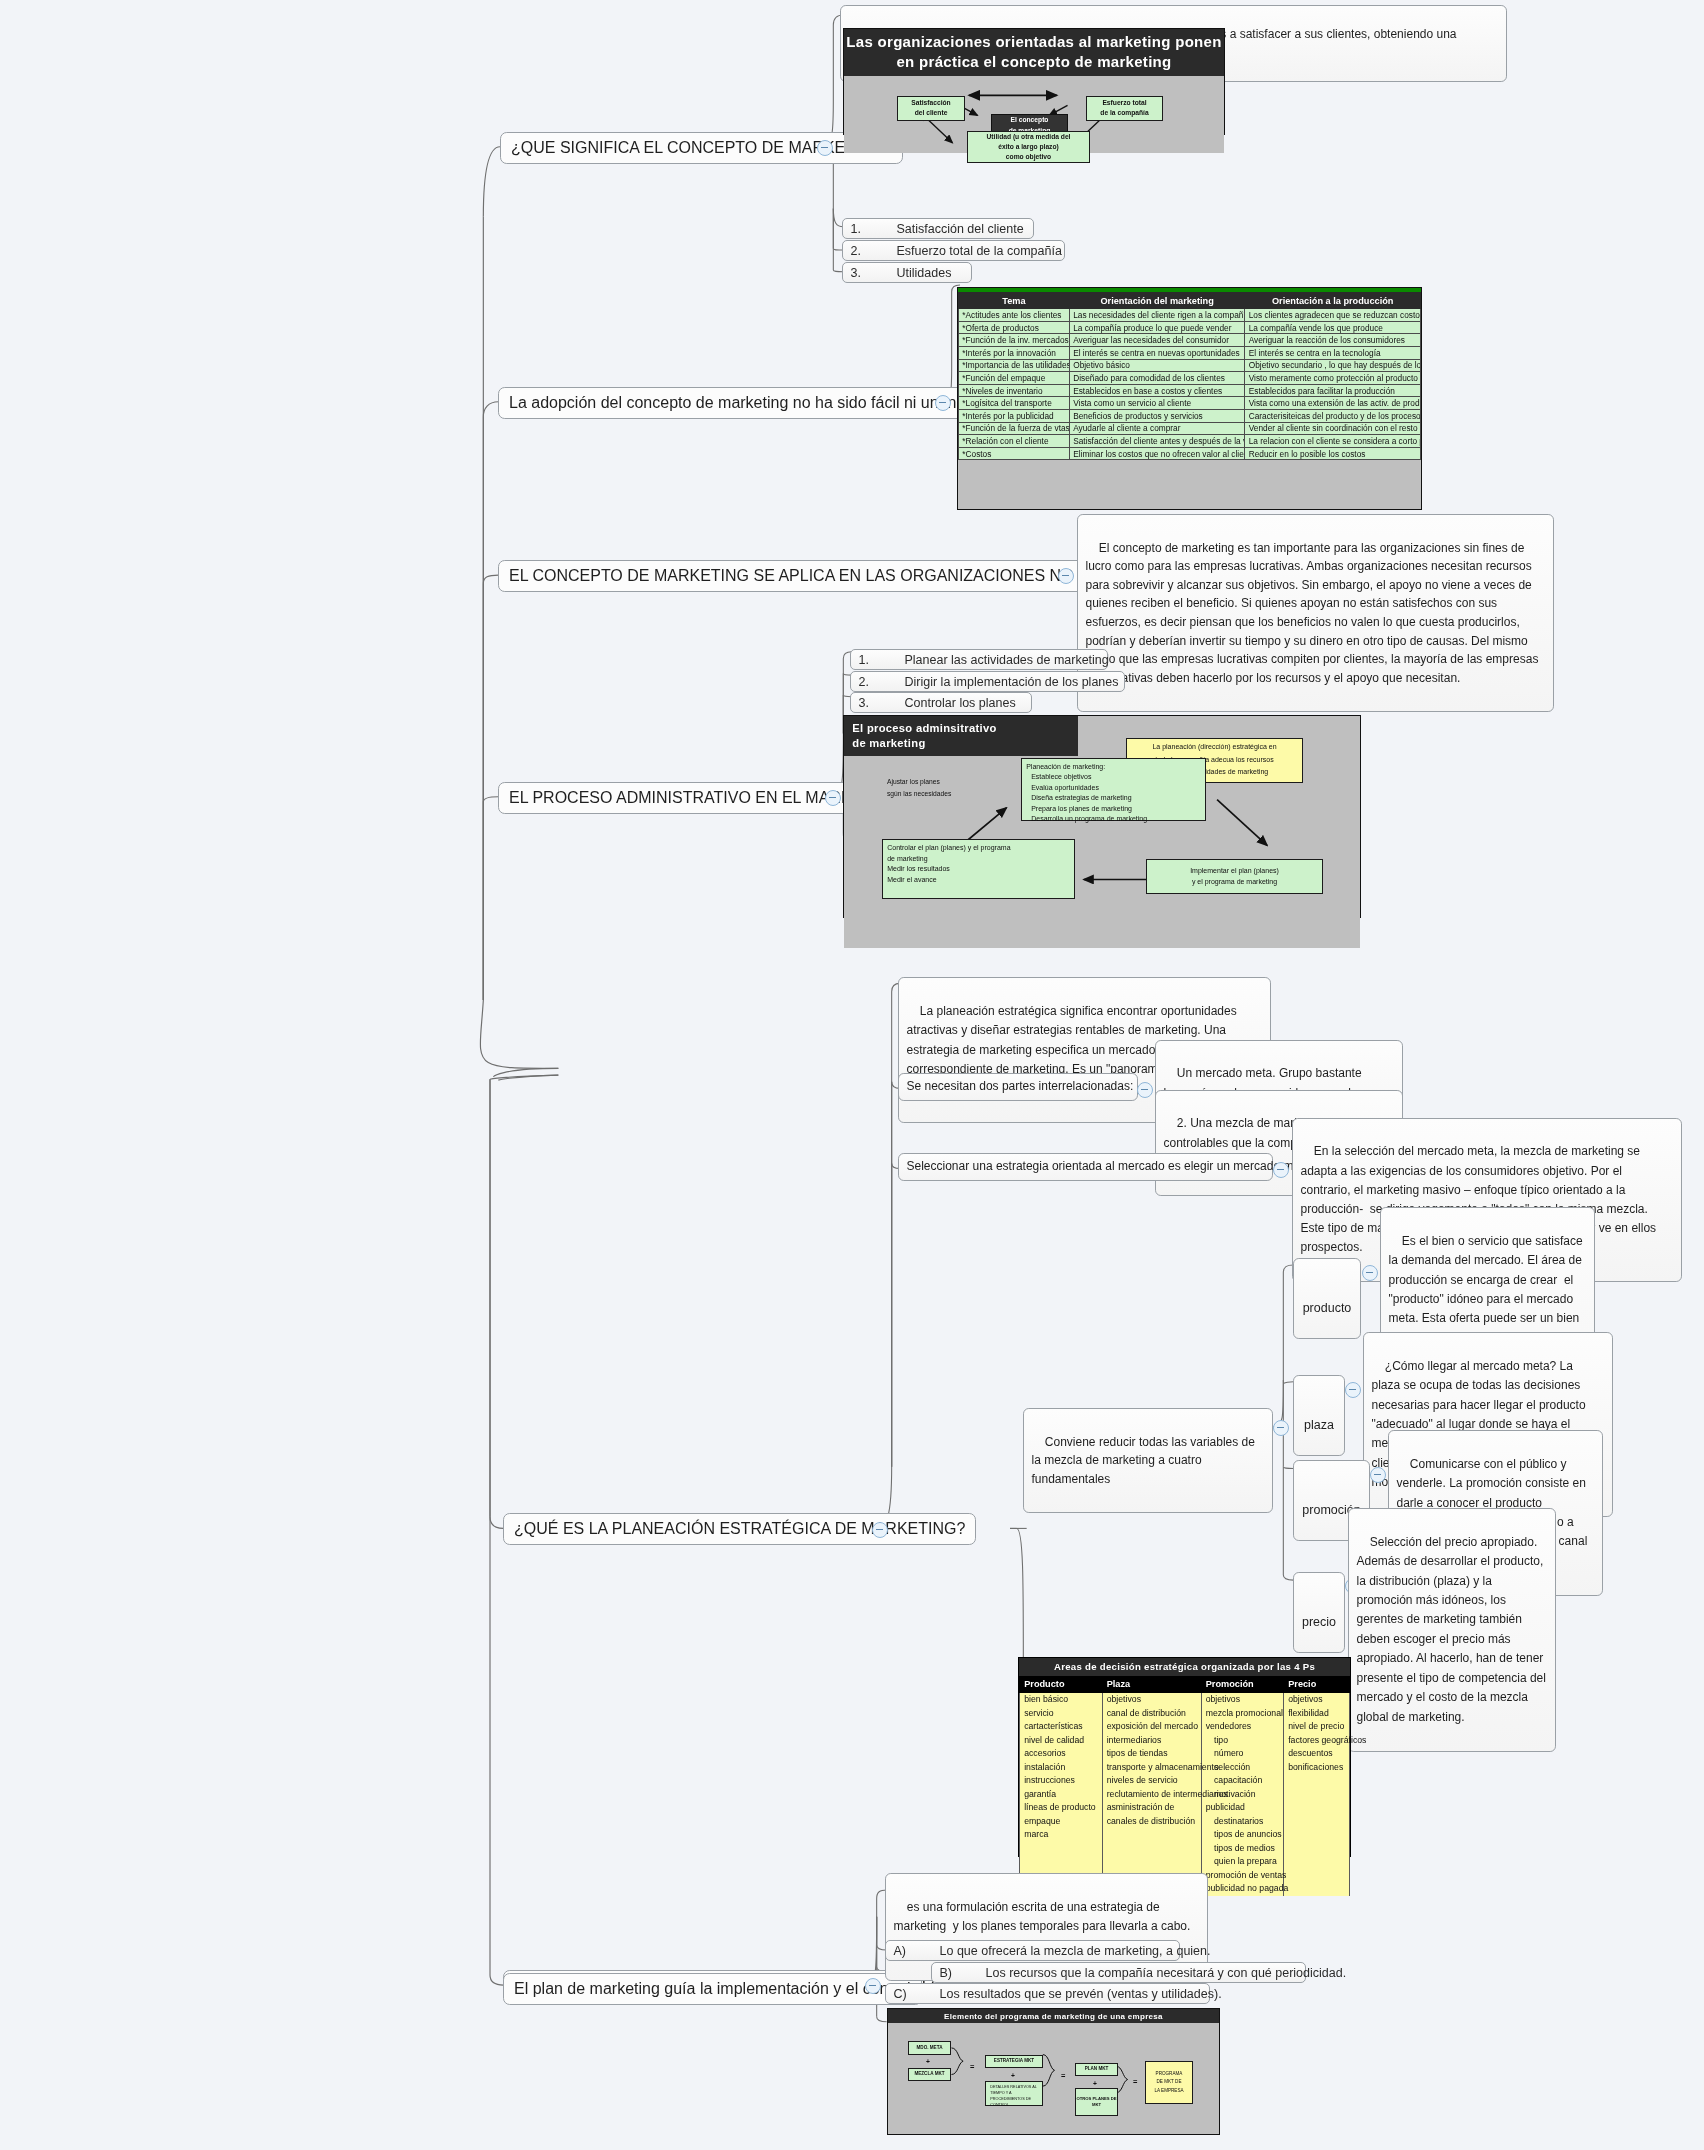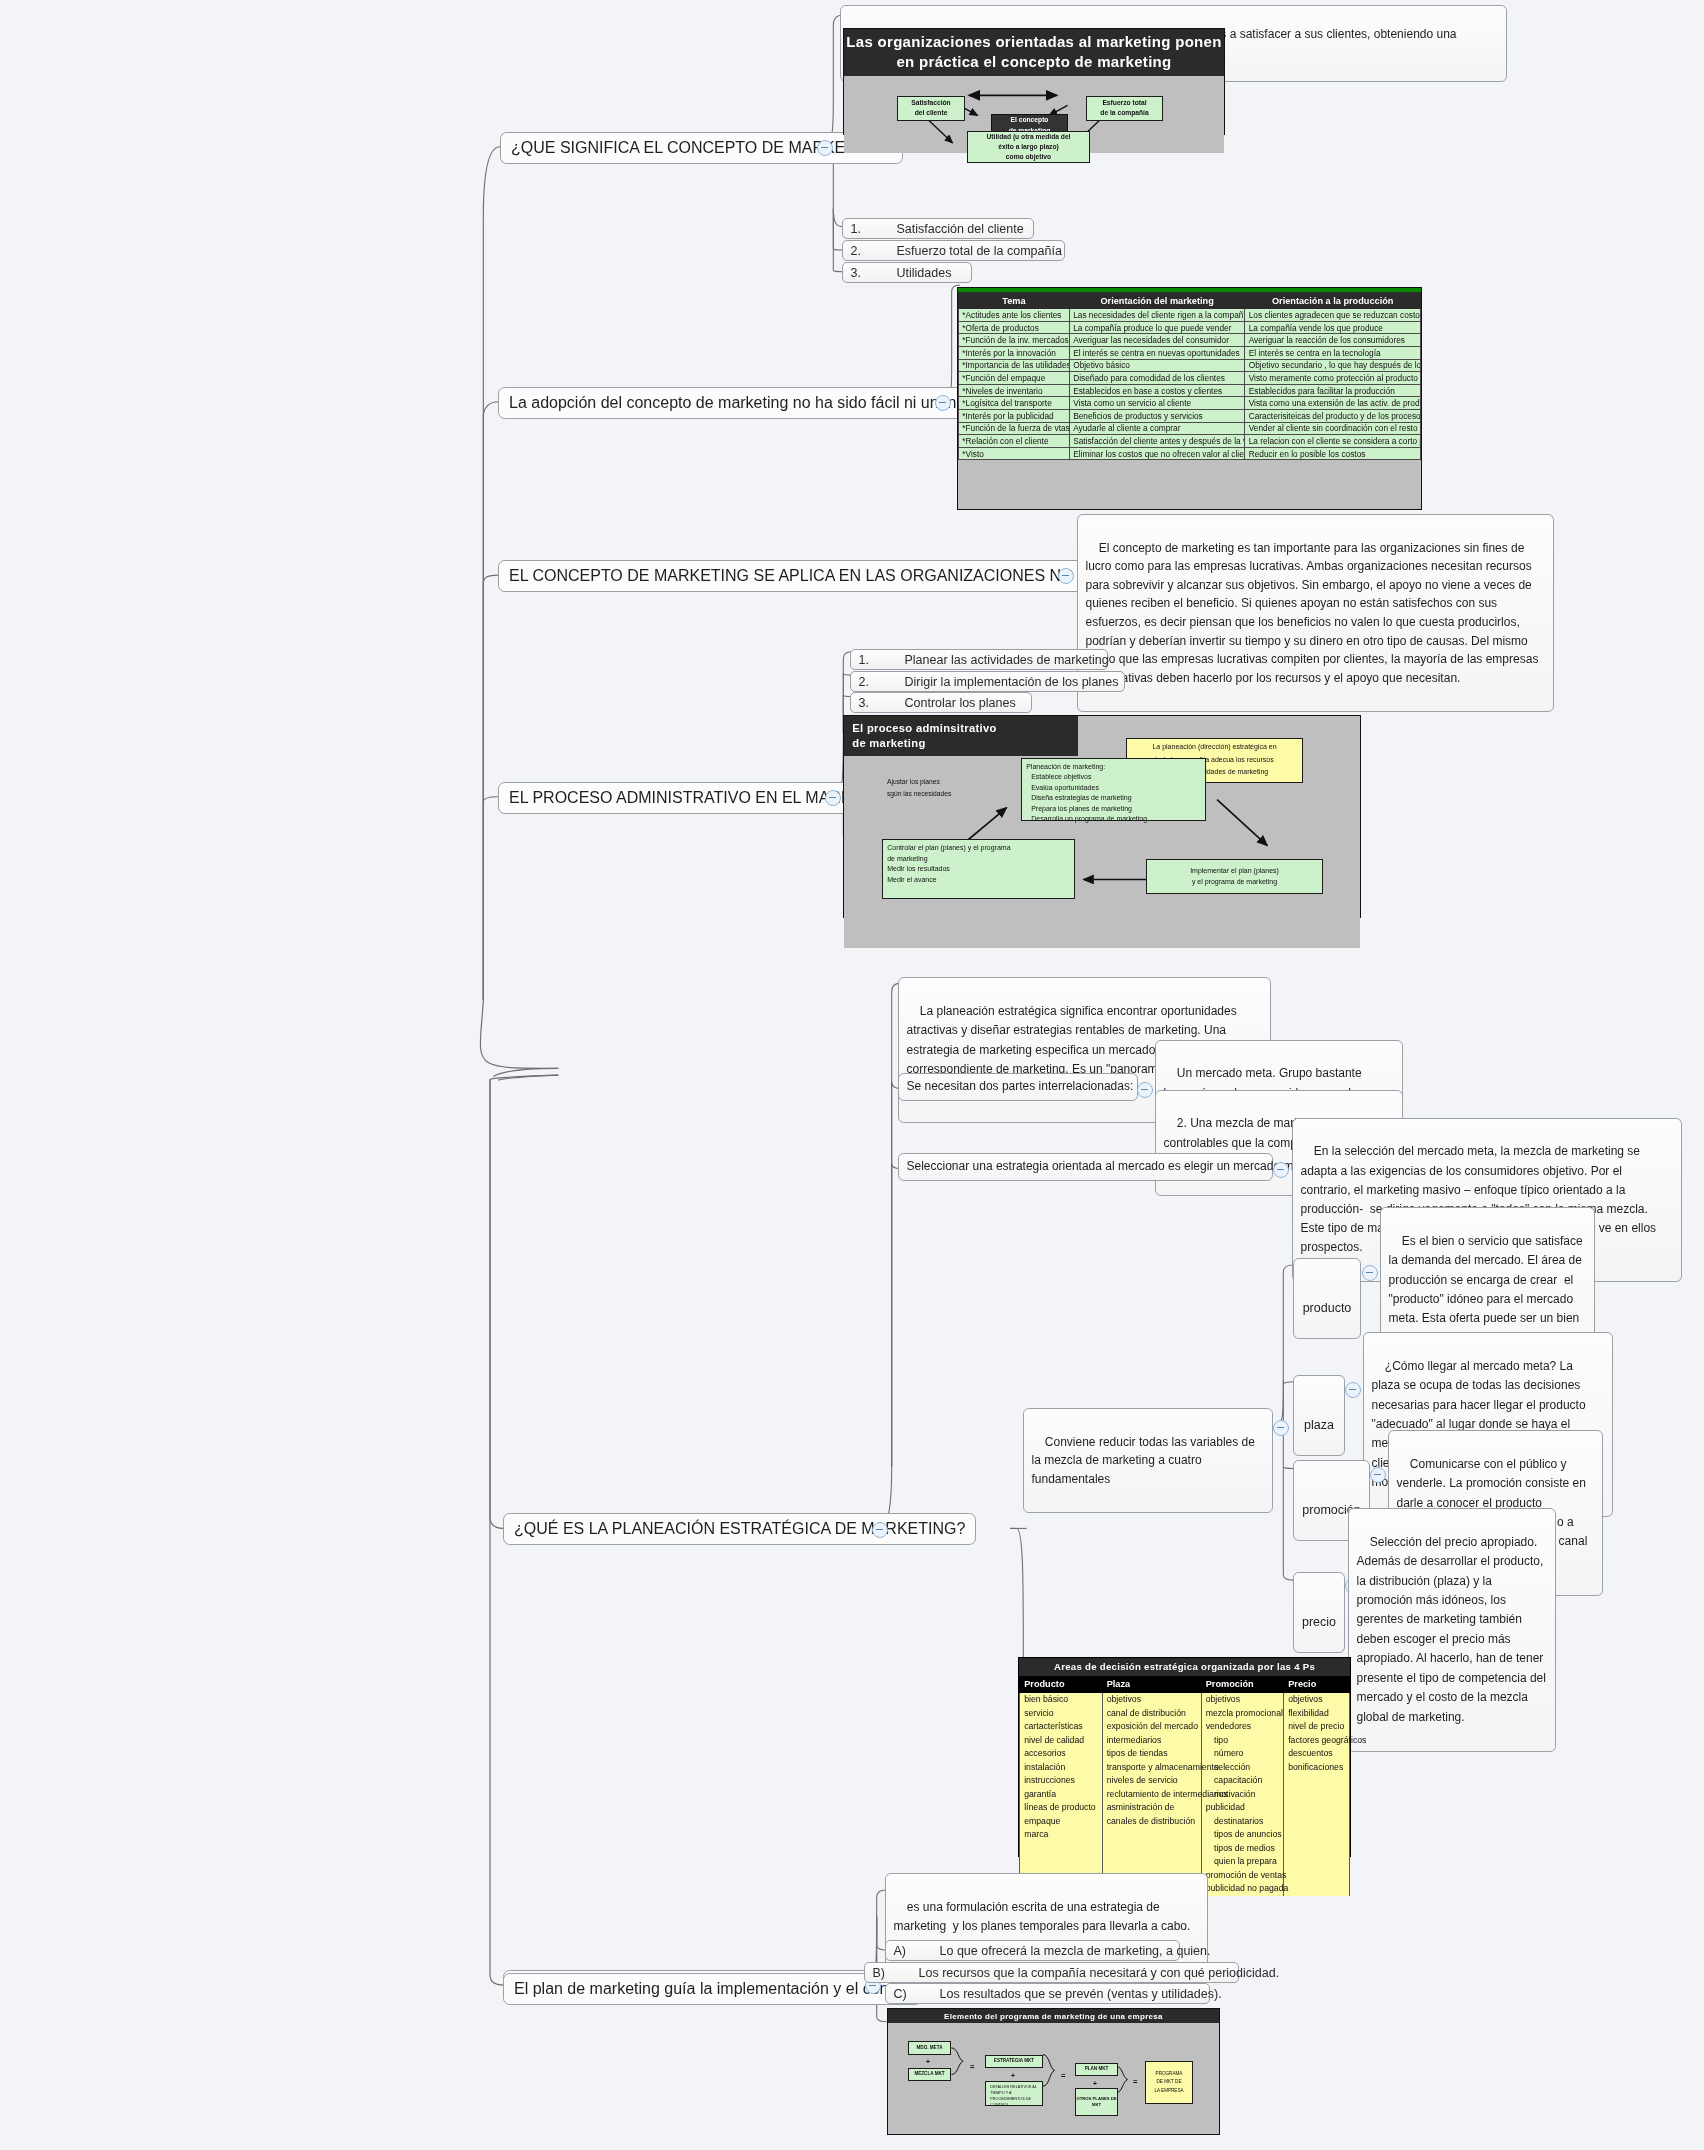--- a/index.html
+++ b/index.html
@@ -335,21 +335,21 @@
             <td>*Función de la fuerza de vtas</td>
             <td>Ayudarle al cliente a comprar</td>
             <td>Vender al cliente sin coordinación con el resto de la Cía.</td>
           </tr>
           <tr>
             <td>*Relación con el cliente</td>
             <td>Satisfacción del cliente antes y después de la venta</td>
             <td>La relacion con el cliente se considera a corto plazo</td>
           </tr>
           <tr>
-            <td>*Visto</td>
+            <td>*Costos</td>
             <td>Eliminar los costos que no ofrecen valor al cliente</td>
             <td>Reducir en lo posible los costos</td>
           </tr>
         </tbody>
     </table>
   </div>
 
   <div class="branch" style="left:498px;top:560px;">
     <span>EL CONCEPTO DE MARKETING SE APLICA EN LAS ORGANIZACIONES NO LUCRATIVAS</span>
   </div>
@@ -585,21 +585,21 @@
   </div>
   <div class="toggle" style="left:865px;top:1978px;"></div>
 
   <div class="node" style="left:885px;top:1873px;width:323px;font-size:12px;line-height:1.62;padding:4.2px 7.5px;">
     <span>es una formulación escrita de una estrategia de marketing  y los planes temporales para llevarla a cabo. Habrá de incluir lo siguiente en forma pormenorizada</span>
   </div>
 
   <div class="numrow" style="left:885px;top:1940px;width:295px;">
     <span class="n">A)</span><span>Lo que ofrecerá la mezcla de marketing, a quien.</span>
   </div>
-  <div class="numrow" style="left:864px;top:1962px;width:375px;">
+  <div class="numrow" style="left:931px;top:1962px;width:375px;">
     <span class="n">B)</span><span>Los recursos que la compañía necesitará y con qué periodicidad.</span>
   </div>
   <div class="numrow" style="left:885px;top:1983px;width:325px;">
     <span class="n">C)</span><span>Los resultados que se prevén (ventas y utilidades).</span>
   </div>
 
   <div class="figure" style="left:887px;top:2008px;width:333px;height:127px;">
     <div class="figtitle" style="font-size:8px;padding:2.5px 1.7px;">
       <span>Elemento del programa de marketing de una empresa</span>
     </div>

